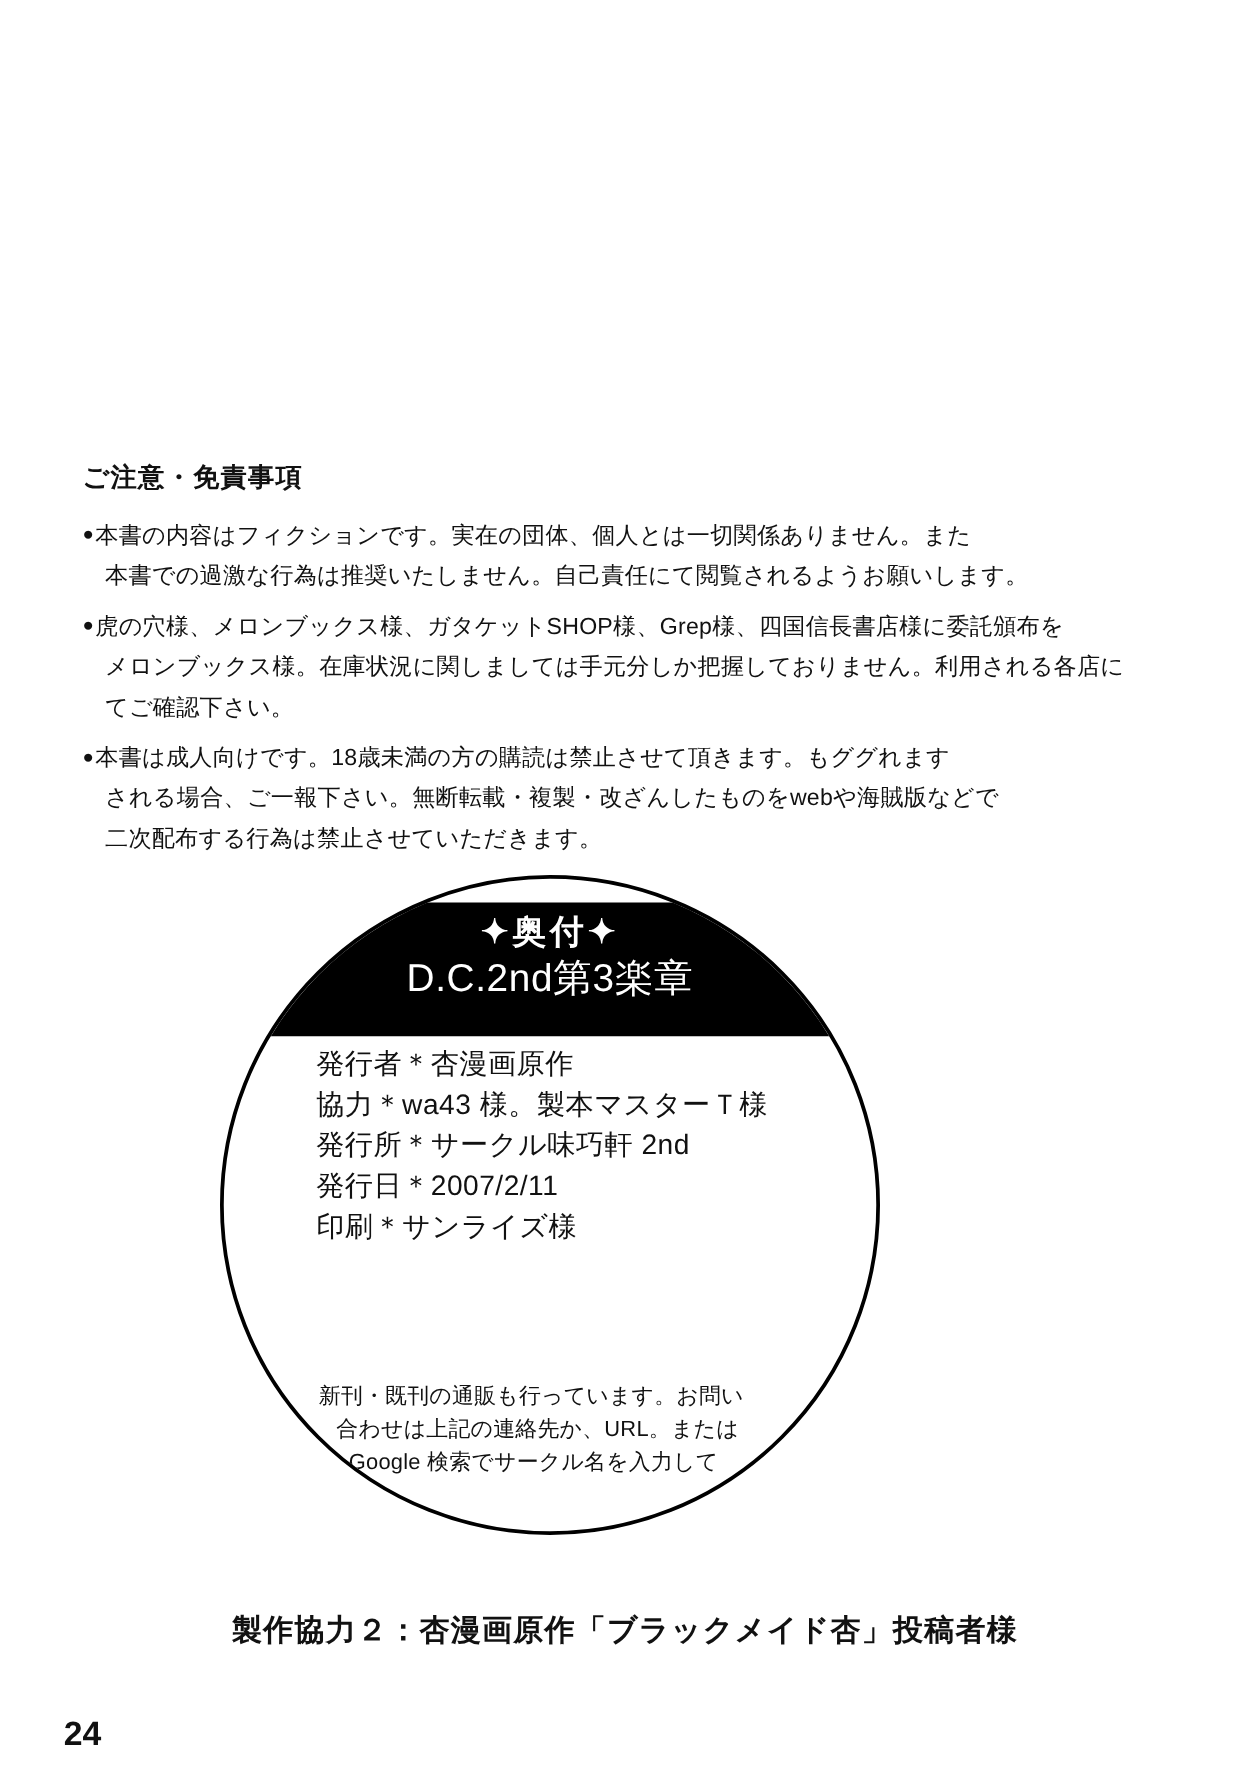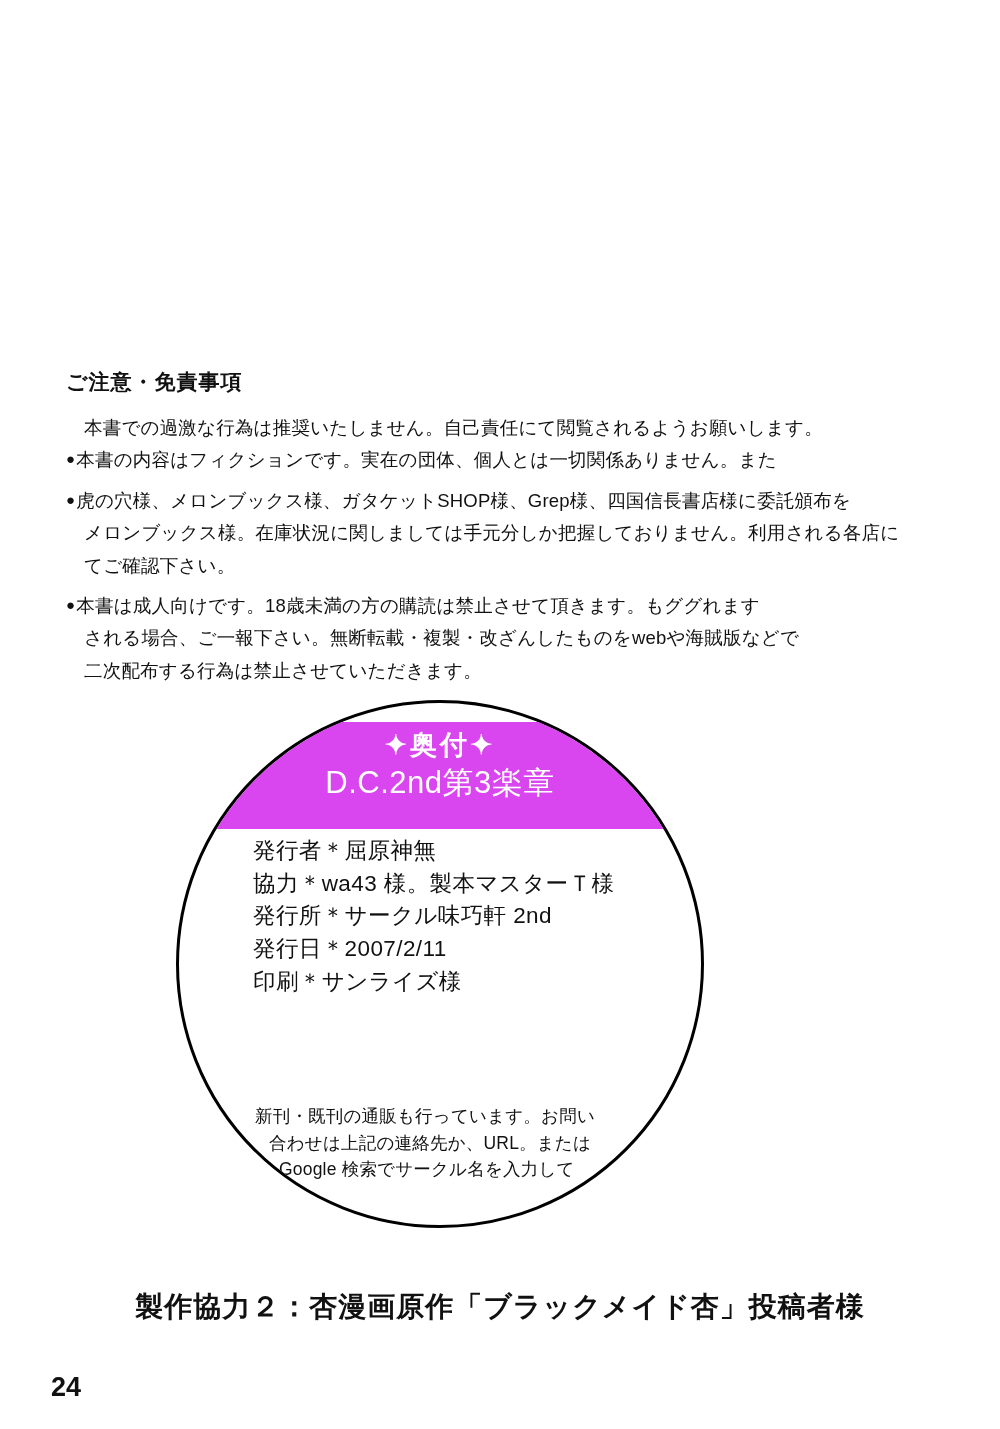--- a/index.html
+++ b/index.html
@@ -61,21 +61,21 @@
     border-radius: 50%;
     overflow: hidden;
     box-sizing: border-box;
   }
   .colophon-banner {
     position: absolute;
     left: 0;
     top: 19px;
     width: 100%;
     height: 107px;
-    background: #d946ef;
+    background: #000000;
     color: #fff;
     text-align: center;
     box-sizing: border-box;
     padding-top: 6px;
   }
   .banner-top {
     font-size: 27px;
     font-weight: bold;
     letter-spacing: 3px;
     line-height: 1.3;
@@ -117,21 +117,21 @@
   .note-line.i3 { padding-left: 24px; }
   .note-line.i4 { padding-left: 36px; }
 
   
   .credit {
     position: absolute;
     left: 0;
     top: 1288px;
     width: 1000px;
     text-align: center;
-    font-size: 28px;
+    font-size: 24px;
     font-weight: bold;
     letter-spacing: 1px;
   }
 
   
   .page-number {
     position: absolute;
     left: 30px;
     top: 1372px;
     font-size: 27px;
@@ -140,22 +140,22 @@
     margin-left: 21px;
   }
 </style>
 </head>
 <body>
 
 <div class="notice-section">
   <div class="notice-heading">ご注意・免責事項</div>
 
   <div class="notice-item">
+    <div class="notice-line first"><span class="bullet">●</span><span>本書の内容はフィクションです。実在の団体、個人とは一切関係ありません。また</span></div>
     <div class="notice-line cont">本書での過激な行為は推奨いたしません。自己責任にて閲覧されるようお願いします。</div>
-    <div class="notice-line first"><span class="bullet">●</span><span>本書の内容はフィクションです。実在の団体、個人とは一切関係ありません。また</span></div>
   </div>
 
   <div class="notice-item">
     <div class="notice-line first"><span class="bullet">●</span><span>虎の穴様、メロンブックス様、ガタケットSHOP様、Grep様、四国信長書店様に委託頒布を</span></div>
     <div class="notice-line cont">メロンブックス様。在庫状況に関しましては手元分しか把握しておりません。利用される各店に</div>
     <div class="notice-line cont">てご確認下さい。</div>
   </div>
 
   <div class="notice-item">
     <div class="notice-line first"><span class="bullet">●</span><span>本書は成人向けです。18歳未満の方の購読は禁止させて頂きます。もググれます</span></div>
@@ -164,21 +164,21 @@
   </div>
 </div>
 
 <div class="colophon">
   <div class="colophon-banner">
     <div class="banner-top">✦奥付✦</div>
     <div class="banner-title">D.C.2nd第3楽章</div>
   </div>
 
   <div class="colophon-details">
-    <div class="detail-line">発行者＊屈原神無</div>
+    <div class="detail-line">発行者＊杏漫画原作</div>
     <div class="detail-line">協力＊wa43 様。製本マスターＴ様</div>
     <div class="detail-line">発行所＊サークル味巧軒 2nd</div>
     <div class="detail-line">発行日＊2007/2/11</div>
     <div class="detail-line">印刷＊サンライズ様</div>
   </div>
 
   <div class="colophon-note">
     <div class="note-line i1">新刊・既刊の通販も行っています。お問い</div>
     <div class="note-line i2">合わせは上記の連絡先か、URL。または</div>
     <div class="note-line i3">Google 検索でサークル名を入力して</div>

